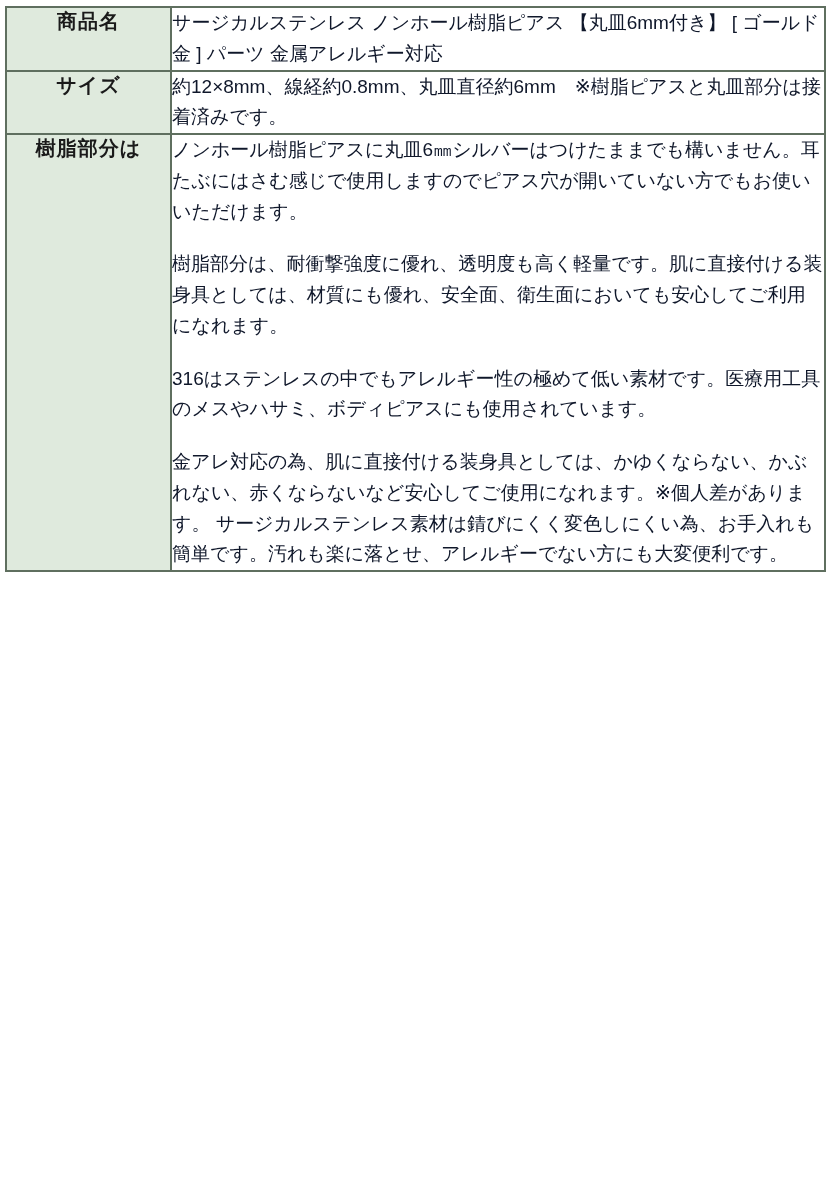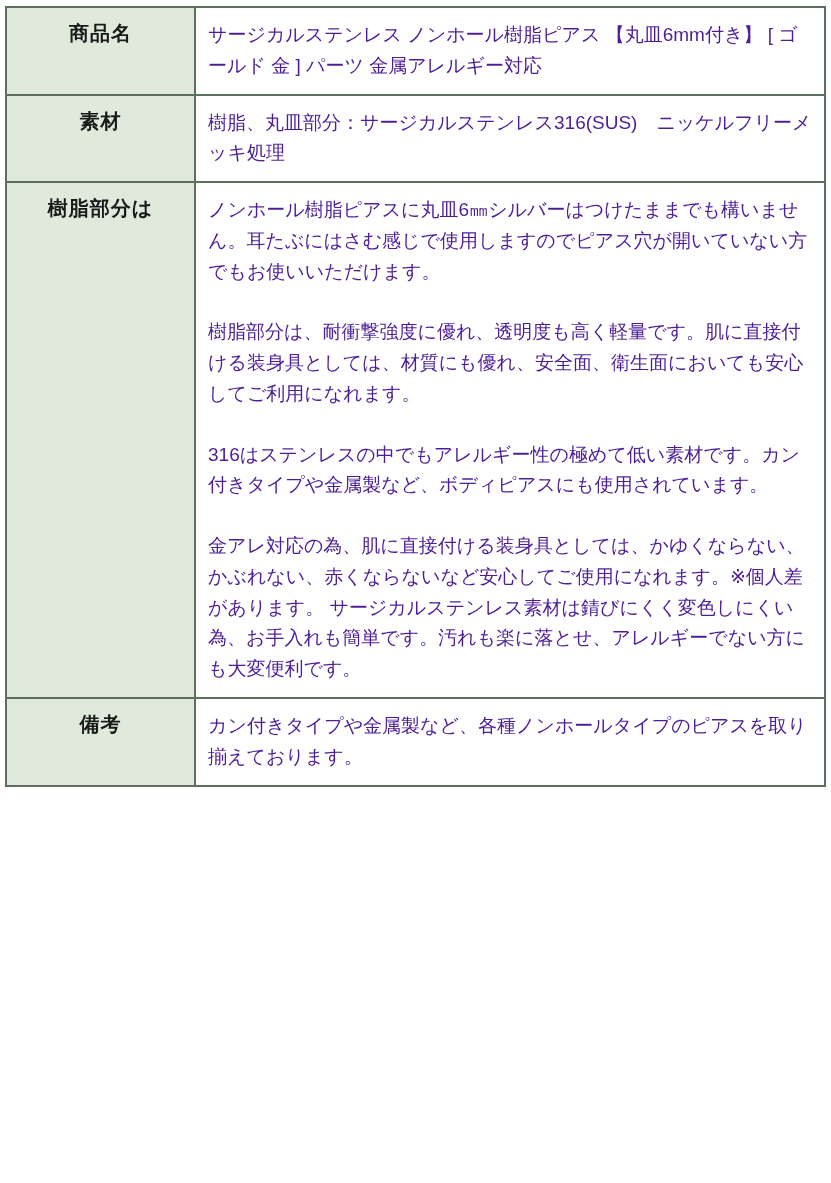--- a/index.html
+++ b/index.html
@@ -19,75 +19,69 @@
   }
   table.spec-table {
     width: 821px;
     border-collapse: collapse;
     table-layout: fixed;
     border: 2px solid #5f6f5f;
   }
   table.spec-table td {
     border: 2px solid #5f6f5f;
     vertical-align: top;
-    padding: 12px;
+    padding: 0;
   }
   td.label-cell {
     width: 163px;
     background: #dfeadd;
     text-align: center;
     vertical-align: middle;
     font-weight: bold;
     font-size: 20px;
     letter-spacing: 1px;
     color: #1a1a1a;
     padding: 12px 4px;
   }
   td.value-cell {
     background: #ffffff;
     padding: 14px 16px 14px 14px;
     font-size: 19px;
     line-height: 1.62;
-    color: #4c1d95;
+    color: #0f172a;
   }
   .para {
     margin: 0;
   }
   .para + .para {
-    margin-top: 30px;
+    margin-top: 22px;
   }
 </style>
 </head>
 <body>
 
 <div class="spec-wrap">
   <table class="spec-table">
     <tbody>
       <tr>
         <td class="label-cell">商品名</td>
         <td class="value-cell">
           <p class="para">サージカルステンレス ノンホール樹脂ピアス 【丸皿6mm付き】 [ ゴールド 金 ] パーツ 金属アレルギー対応</p>
         </td>
       </tr>
       <tr>
-        <td class="label-cell">素材</td>
+        <td class="label-cell">サイズ</td>
         <td class="value-cell">
-          <p class="para">樹脂、丸皿部分：サージカルステンレス316(SUS)　ニッケルフリーメッキ処理</p>
+          <p class="para">約12×8mm、線経約0.8mm、丸皿直径約6mm　※樹脂ピアスと丸皿部分は接着済みです。</p>
         </td>
       </tr>
       <tr>
         <td class="label-cell">樹脂部分は</td>
         <td class="value-cell">
           <p class="para">ノンホール樹脂ピアスに丸皿6㎜シルバーはつけたままでも構いません。耳たぶにはさむ感じで使用しますのでピアス穴が開いていない方でもお使いいただけます。</p>
           <p class="para">樹脂部分は、耐衝撃強度に優れ、透明度も高く軽量です。肌に直接付ける装身具としては、材質にも優れ、安全面、衛生面においても安心してご利用になれます。</p>
-          <p class="para">316はステンレスの中でもアレルギー性の極めて低い素材です。カン付きタイプや金属製など、ボディピアスにも使用されています。</p>
+          <p class="para">316はステンレスの中でもアレルギー性の極めて低い素材です。医療用工具のメスやハサミ、ボディピアスにも使用されています。</p>
           <p class="para">金アレ対応の為、肌に直接付ける装身具としては、かゆくならない、かぶれない、赤くならないなど安心してご使用になれます。※個人差があります。 サージカルステンレス素材は錆びにくく変色しにくい為、お手入れも簡単です。汚れも楽に落とせ、アレルギーでない方にも大変便利です。</p>
-        </td>
-      </tr>
-      <tr>
-        <td class="label-cell">備考</td>
-        <td class="value-cell">
-          <p class="para">カン付きタイプや金属製など、各種ノンホールタイプのピアスを取り揃えております。</p>
         </td>
       </tr>
     </tbody>
   </table>
 </div>
 
 </body></html>

